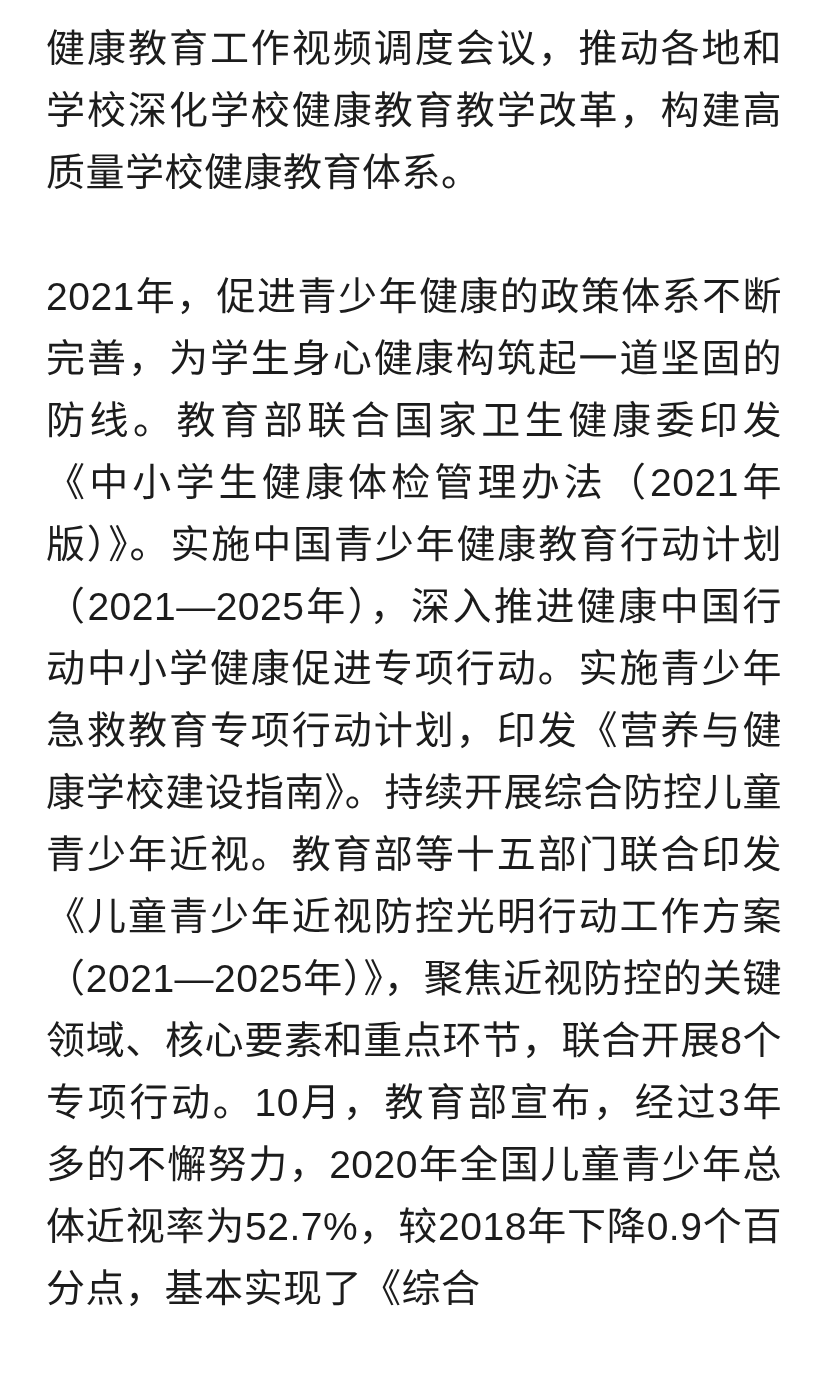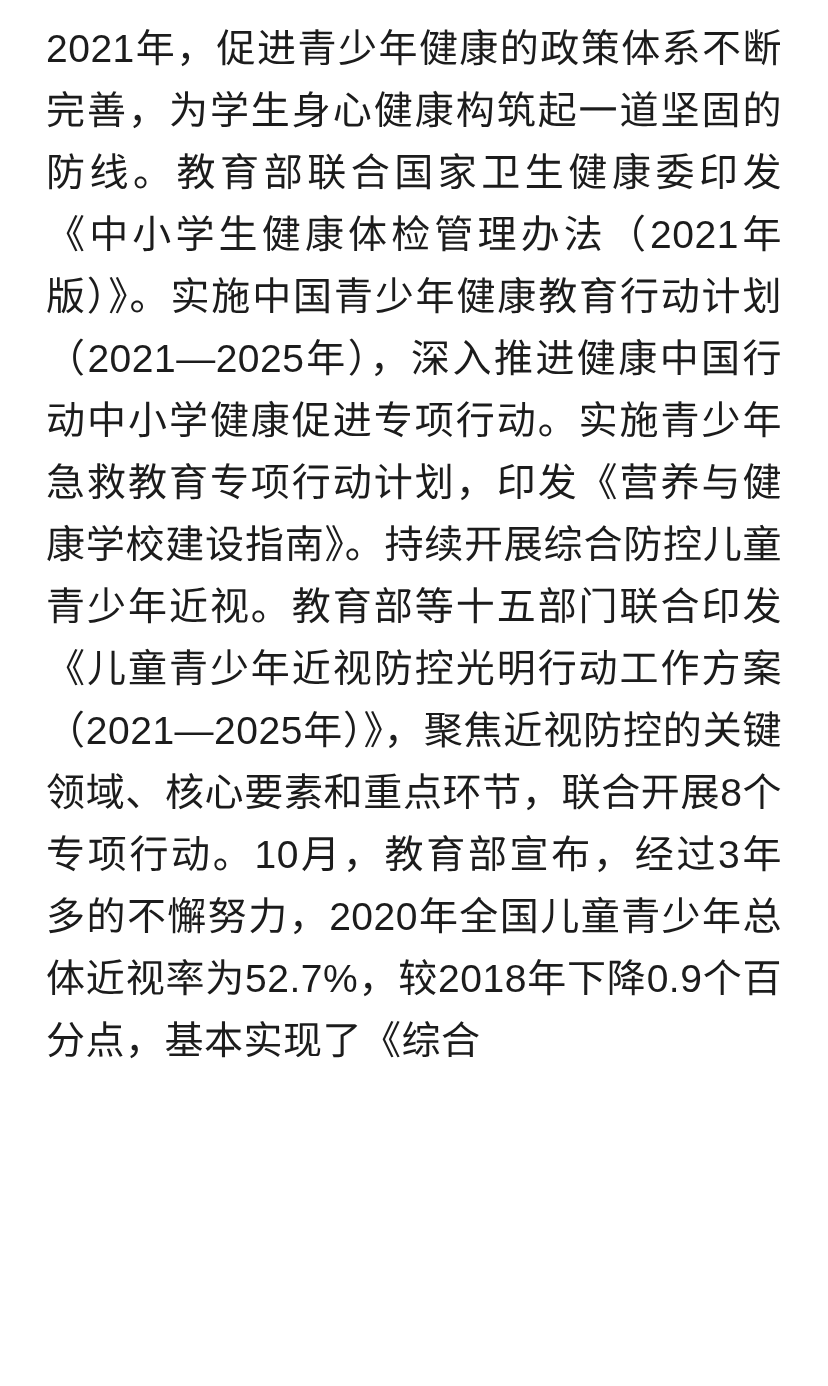--- a/index.html
+++ b/index.html
@@ -24,21 +24,21 @@
     font-size: 39px;
     line-height: 62px;
     letter-spacing: 0.5px;
     text-align: justify;
     text-justify: inter-ideograph;
     color: #1c1c1c;
     font-weight: 400;
   }
   .para + .para {
     margin-top: 62px;
-    margin-left: 27px;
   }
 </style>
 </head>
 <body>
 
 <div class="article">
+  <p class="para">健康教育工作视频调度会议，推动各地和学校深化学校健康教育教学改革，构建高质量学校健康教育体系。</p>
   <p class="para">2021年，促进青少年健康的政策体系不断完善，为学生身心健康构筑起一道坚固的防线。教育部联合国家卫生健康委印发《中小学生健康体检管理办法（2021年版）》。实施中国青少年健康教育行动计划（2021—2025年），深入推进健康中国行动中小学健康促进专项行动。实施青少年急救教育专项行动计划，印发《营养与健康学校建设指南》。持续开展综合防控儿童青少年近视。教育部等十五部门联合印发《儿童青少年近视防控光明行动工作方案（2021—2025年）》，聚焦近视防控的关键领域、核心要素和重点环节，联合开展8个专项行动。10月，教育部宣布，经过3年多的不懈努力，2020年全国儿童青少年总体近视率为52.7%，较2018年下降0.9个百分点，基本实现了《综合</p>
 </div>
 
 </body></html>

